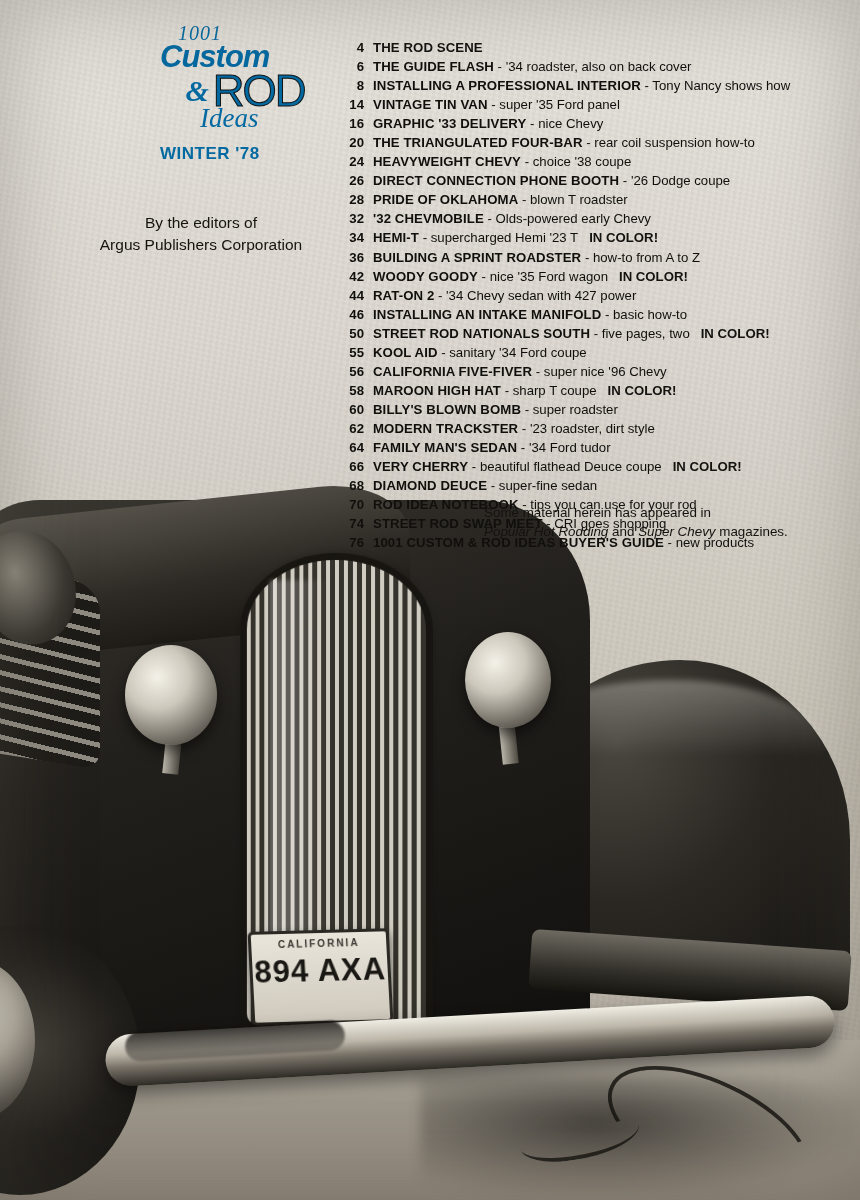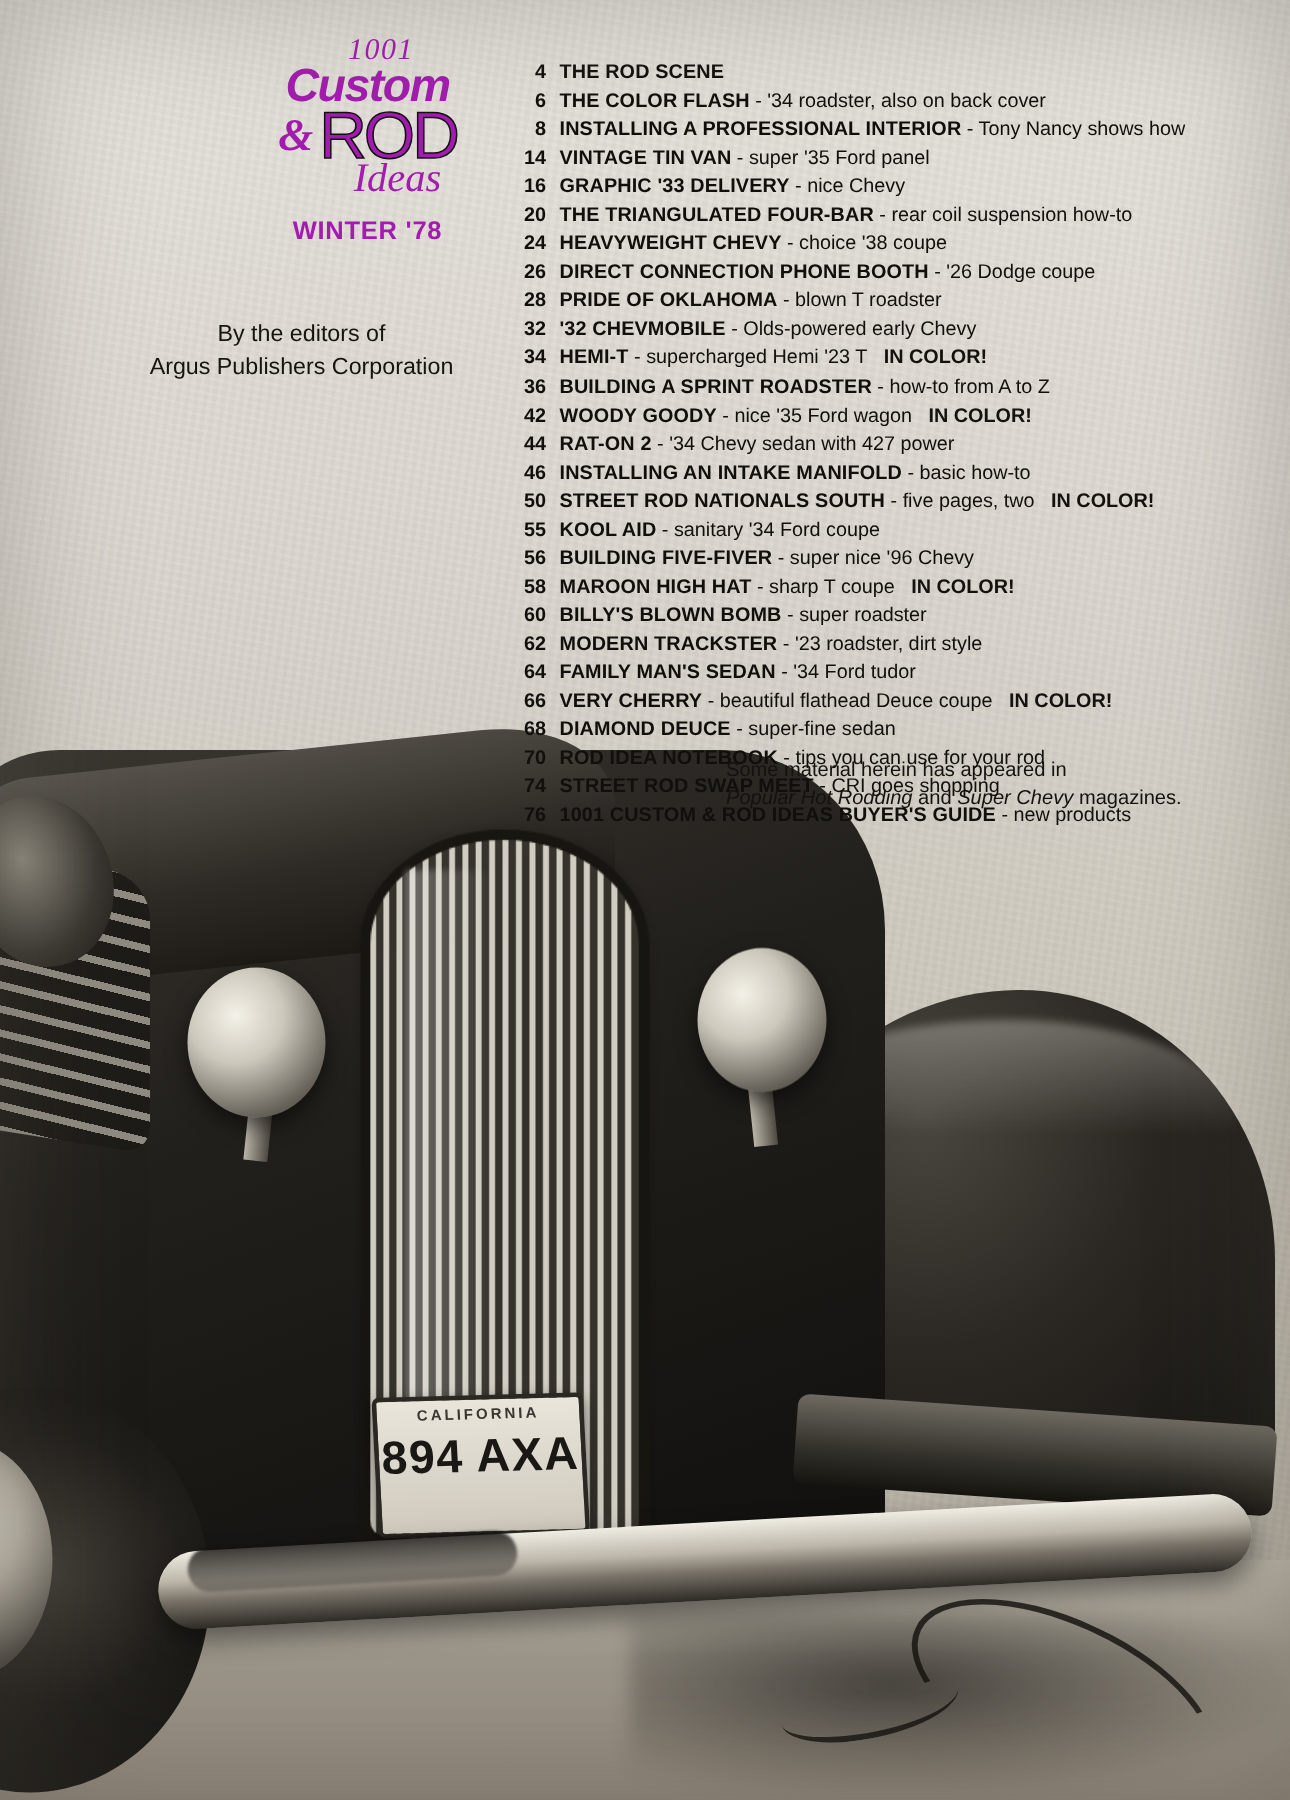--- a/index.html
+++ b/index.html
@@ -259,22 +259,22 @@
     transform: rotate(-8deg);
     opacity: .85;
   }
 
   
   .masthead {
     position: absolute;
     left: 160px;
     top: 22px;
     width: 170px;
-    text-align: center;
-    color: #a21caf;
+    text-align: left;
+    color: #0369a1;
   }
   .logo-1001 {
     font-family: "Liberation Serif", serif;
     font-style: italic;
     font-size: 20px;
     letter-spacing: 1px;
     margin-left: 18px;
   }
   .logo-custom {
     font-family: Liberation Sans, sans-serif;
@@ -436,21 +436,21 @@
     <div>Argus  Publishers  Corporation</div>
   </div>
 
   <div class="contents">
       <div class="toc-row">
         <span class="toc-page">4</span>
         <span><span class="toc-title">THE ROD SCENE</span></span>
       </div>
       <div class="toc-row">
         <span class="toc-page">6</span>
-        <span><span class="toc-title">THE COLOR FLASH</span><span class="toc-desc"> - '34 roadster, also on back cover</span></span>
+        <span><span class="toc-title">THE GUIDE FLASH</span><span class="toc-desc"> - '34 roadster, also on back cover</span></span>
       </div>
       <div class="toc-row">
         <span class="toc-page">8</span>
         <span><span class="toc-title">INSTALLING A PROFESSIONAL INTERIOR</span><span class="toc-desc"> - Tony Nancy shows how</span></span>
       </div>
       <div class="toc-row">
         <span class="toc-page">14</span>
         <span><span class="toc-title">VINTAGE TIN VAN</span><span class="toc-desc"> - super '35 Ford panel</span></span>
       </div>
       <div class="toc-row">
@@ -500,21 +500,21 @@
       <div class="toc-row">
         <span class="toc-page">50</span>
         <span><span class="toc-title">STREET ROD NATIONALS SOUTH</span><span class="toc-desc"> - five pages, two</span><span class="toc-color">&nbsp;&nbsp;&nbsp;IN COLOR!</span></span>
       </div>
       <div class="toc-row">
         <span class="toc-page">55</span>
         <span><span class="toc-title">KOOL AID</span><span class="toc-desc"> - sanitary '34 Ford coupe</span></span>
       </div>
       <div class="toc-row">
         <span class="toc-page">56</span>
-        <span><span class="toc-title">BUILDING FIVE-FIVER</span><span class="toc-desc"> - super nice '96 Chevy</span></span>
+        <span><span class="toc-title">CALIFORNIA FIVE-FIVER</span><span class="toc-desc"> - super nice '96 Chevy</span></span>
       </div>
       <div class="toc-row">
         <span class="toc-page">58</span>
         <span><span class="toc-title">MAROON HIGH HAT</span><span class="toc-desc"> - sharp T coupe</span><span class="toc-color">&nbsp;&nbsp;&nbsp;IN COLOR!</span></span>
       </div>
       <div class="toc-row">
         <span class="toc-page">60</span>
         <span><span class="toc-title">BILLY'S BLOWN BOMB</span><span class="toc-desc"> - super roadster</span></span>
       </div>
       <div class="toc-row">

